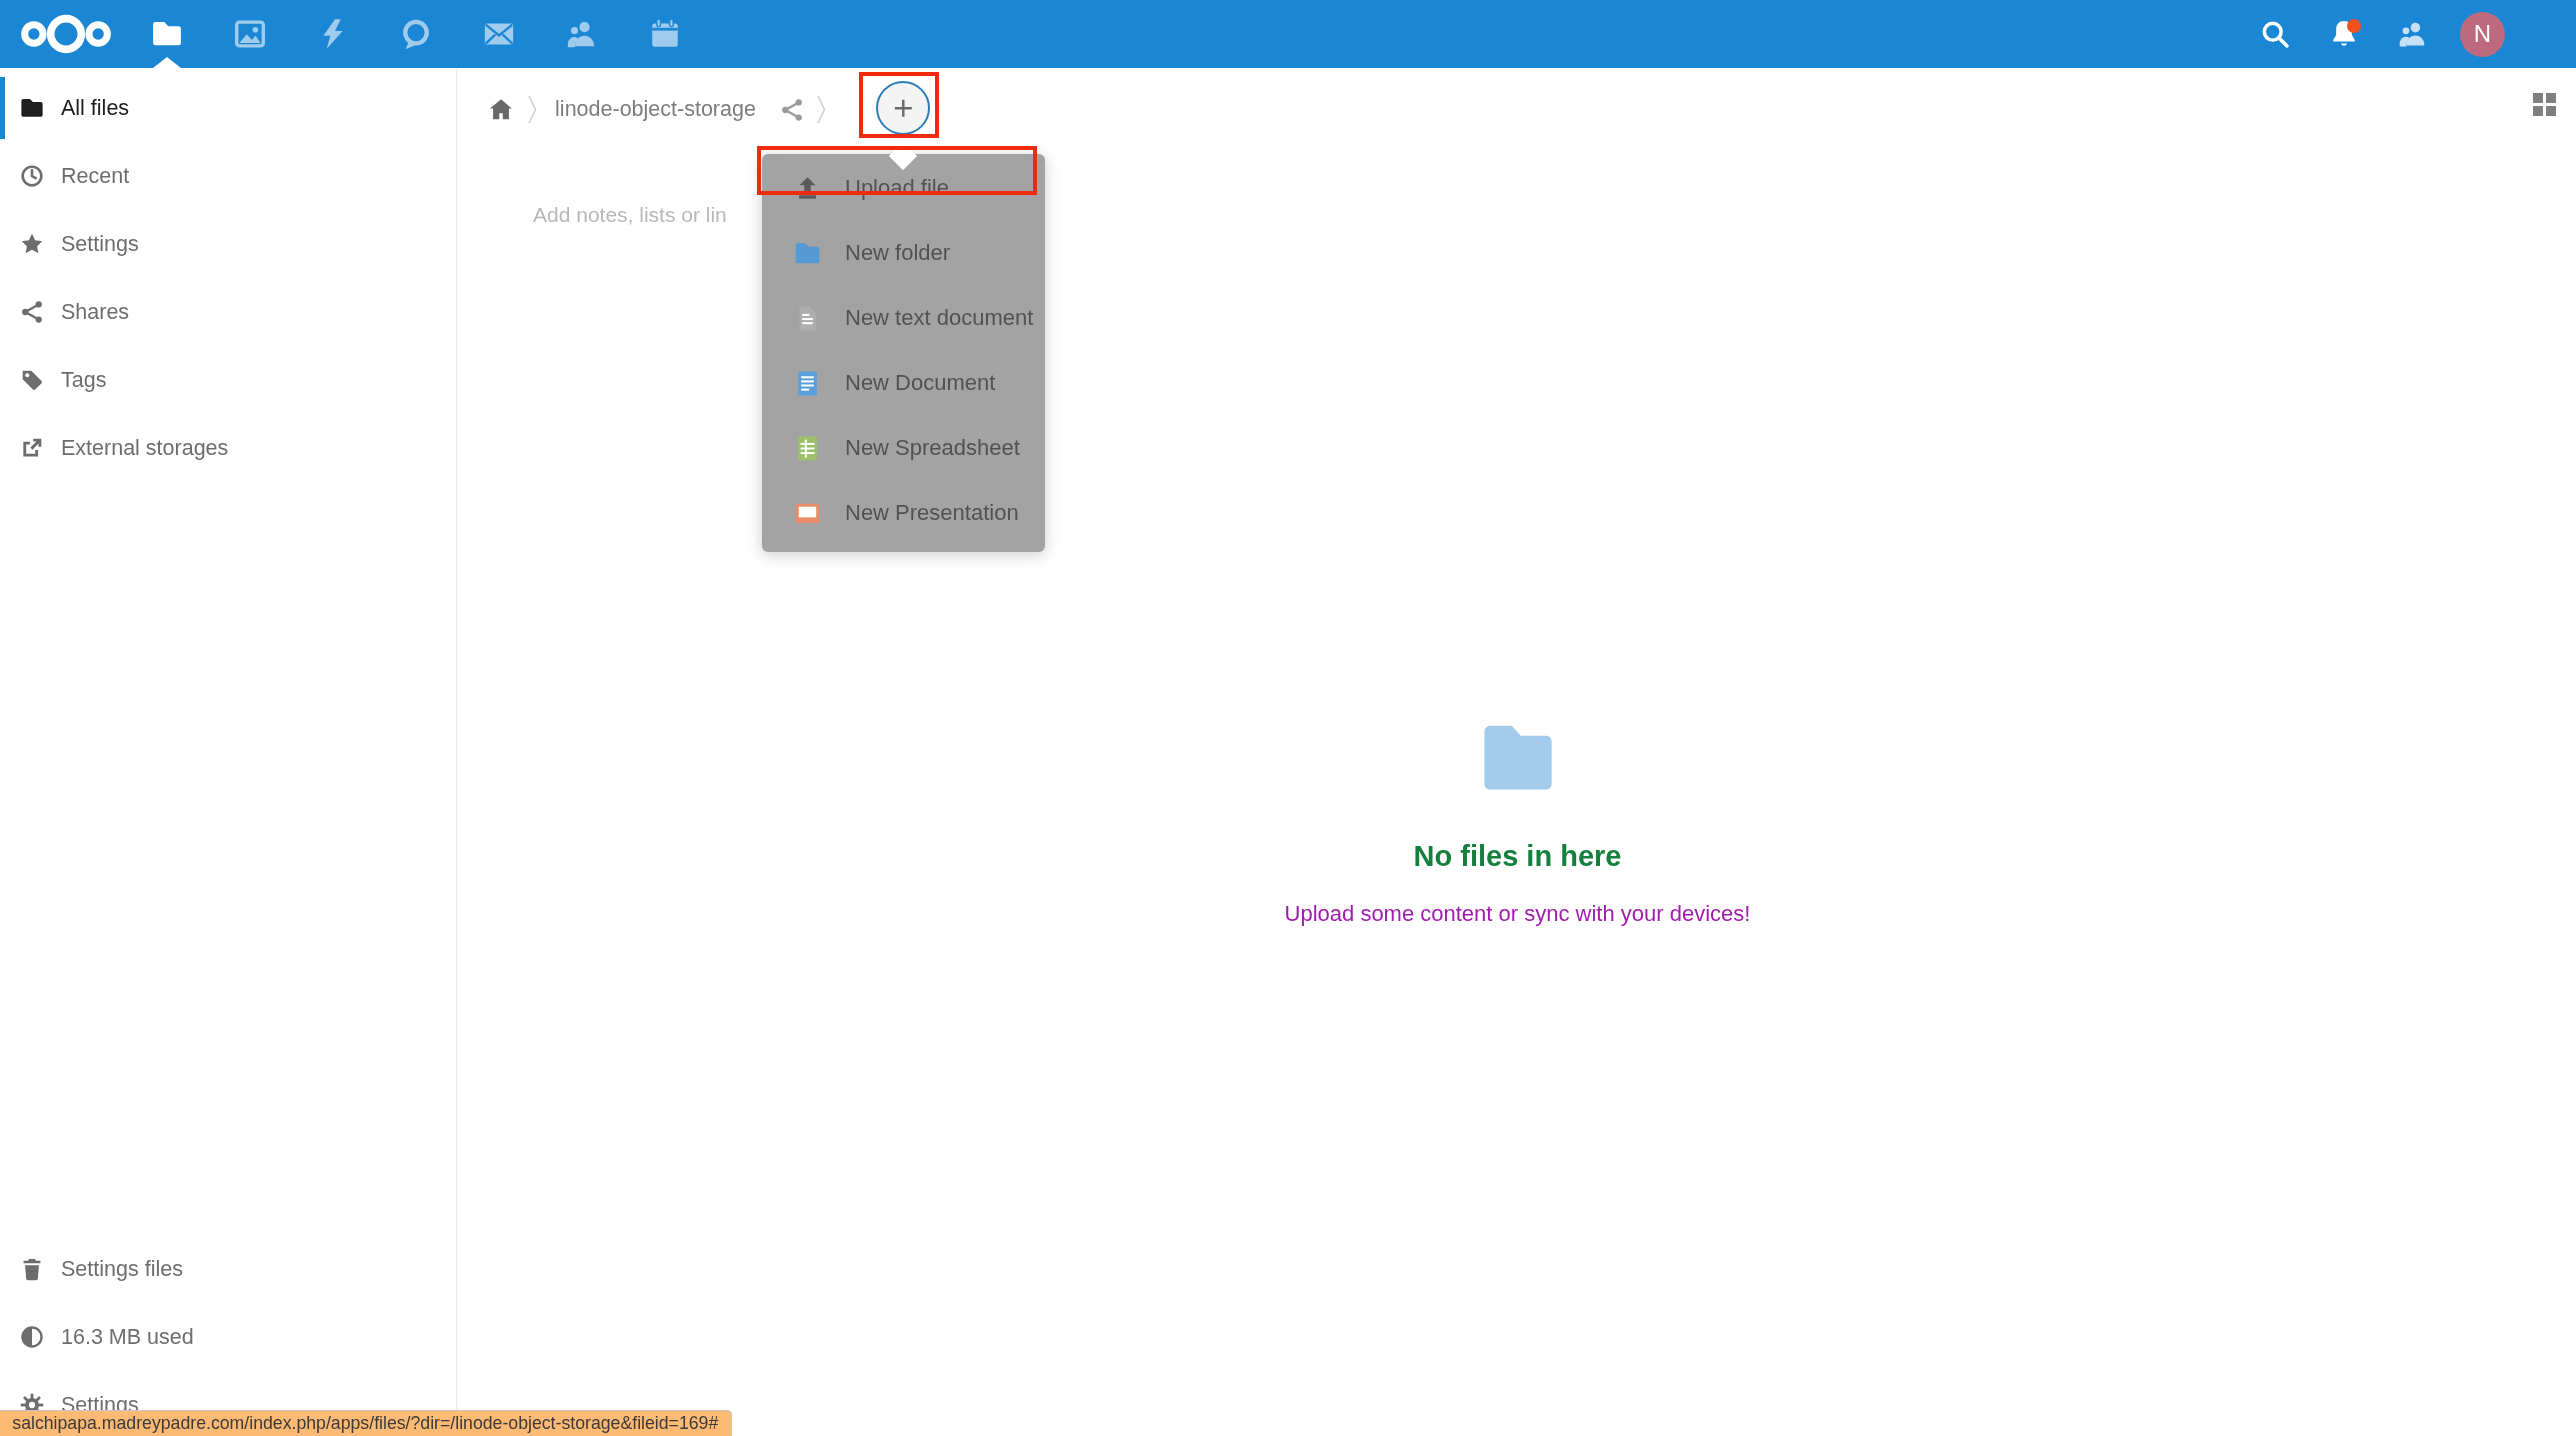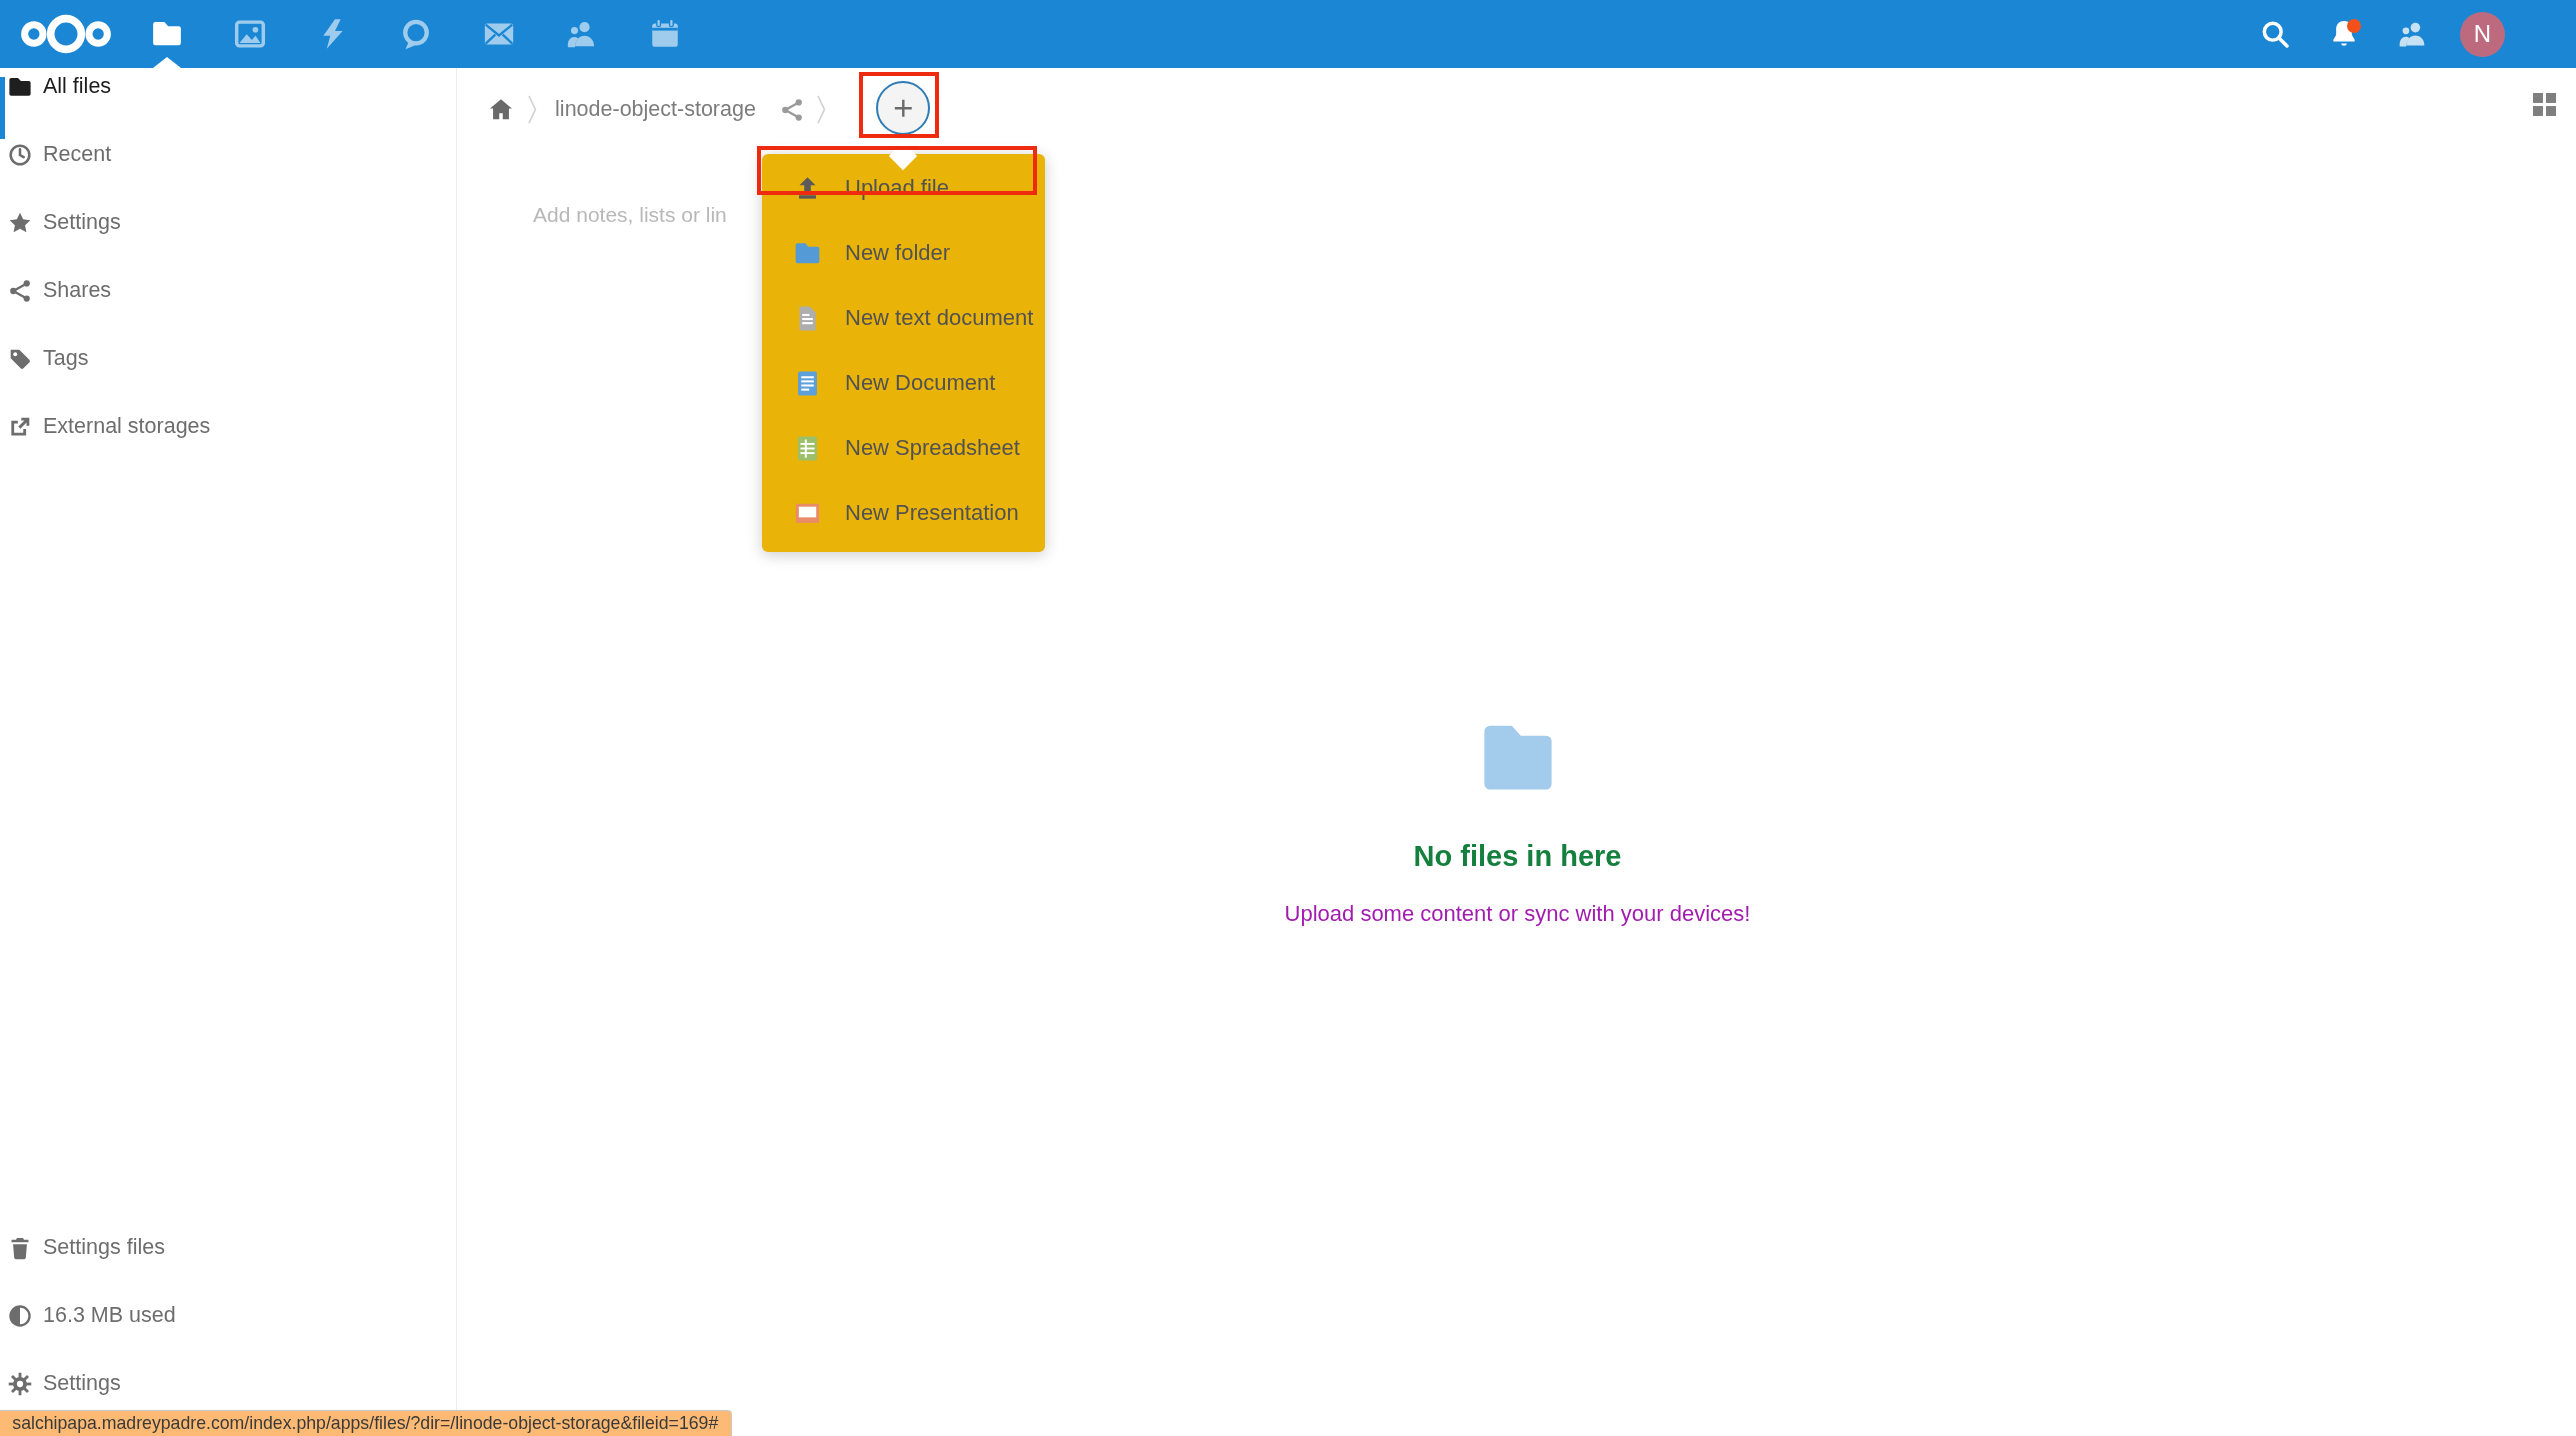--- a/index.html
+++ b/index.html
@@ -18,21 +18,21 @@
     border-left:14.6px solid transparent;border-right:14.6px solid transparent;border-bottom:11.5px solid #fff}
   .header-right{margin-left:auto;display:flex;align-items:center;gap:35px;margin-right:71px}
   .hbtn{width:34px;height:34px;display:flex;align-items:center;justify-content:center;position:relative;cursor:pointer}
   .hbtn.dim{opacity:.75}
   .ndot{position:absolute;top:1.5px;right:0;width:14px;height:14px;border-radius:50%;background:#f2511b}
   .avatar{width:45px;height:45px;border-radius:50%;background:#bd6a7f;color:#fff;font-size:24px;
     display:flex;align-items:center;justify-content:center;cursor:pointer;margin-left:-4.6px}
 
   
   .sidebar{position:absolute;top:68px;left:0;bottom:0;width:457px;background:#fff;border-right:1.5px solid #ececec;padding-top:6.1px}
-  .side-item{height:68px;display:flex;align-items:flex-start;padding-left:7px;gap:10px;font-size:21.5px;color:#6d6d6d;position:relative;cursor:pointer}
+  .side-item{height:68px;display:flex;align-items:center;padding-left:19px;gap:16px;font-size:21.5px;color:#6d6d6d;position:relative;cursor:pointer}
   .side-item .sicon{flex:none;color:#6d6d6d}
   .side-item.active{color:#1d1d1d}
   .side-item.active .sicon{color:#1f1f1f}
   .side-item.active::before{content:"";position:absolute;left:0;top:3.1px;bottom:3.1px;width:4.6px;background:#1b87d4}
   .side-footer{position:absolute;left:0;right:0;bottom:-3.1px}
 
   
   .main{position:absolute;left:459px;top:68px;right:0;bottom:0;background:#fff}
   .crumbbar{height:83px;display:flex;align-items:center}
   .home{margin-left:28px;cursor:pointer}
@@ -43,21 +43,21 @@
   .grid-toggle{position:absolute;top:25px;right:20px;cursor:pointer}
   .ws-placeholder{position:absolute;left:74px;top:135px;font-size:21px;color:#b8b8b8;cursor:text;z-index:1}
 
   .empty{position:absolute;left:0;right:0;top:654px;display:flex;flex-direction:column;align-items:center;text-align:center}
   .empty-title{margin-top:46px;font-size:29px;font-weight:bold;color:#15803d}
   .empty-sub{margin-top:28px;font-size:22px;color:#a21caf}
 
   
   .plusbtn{position:absolute;left:876px;top:81px;width:54px;height:54px;border-radius:50%;
     border:2.3px solid #2e7cb5;background:#f4f4f4;display:flex;align-items:center;justify-content:center;cursor:pointer;z-index:6}
-  .newmenu{position:absolute;left:762px;top:154px;width:283px;height:398px;background:#eab308;border-radius:6.1px;
+  .newmenu{position:absolute;left:762px;top:154px;width:283px;height:398px;background:#a3a3a3;border-radius:6.1px;
     box-shadow:0 2.3px 15.4px rgba(0,0,0,.2);z-index:5;padding-top:1.5px}
   .newmenu::before{content:"";position:absolute;top:-8.4px;left:131px;width:20px;height:20px;background:#fff;transform:rotate(45deg)}
   .menu-item{height:65px;display:flex;align-items:center;padding-left:31px;gap:23px;font-size:22px;color:#525252;cursor:pointer}
   .menu-item .micon{flex:none}
 
   .redbox{position:absolute;border:4.6px solid #ee2b0e;z-index:7;pointer-events:none}
   #rb-plus{left:859px;top:72px;width:80px;height:66px}
   #rb-upload{left:757px;top:146px;width:280px;height:49px}
 
   

